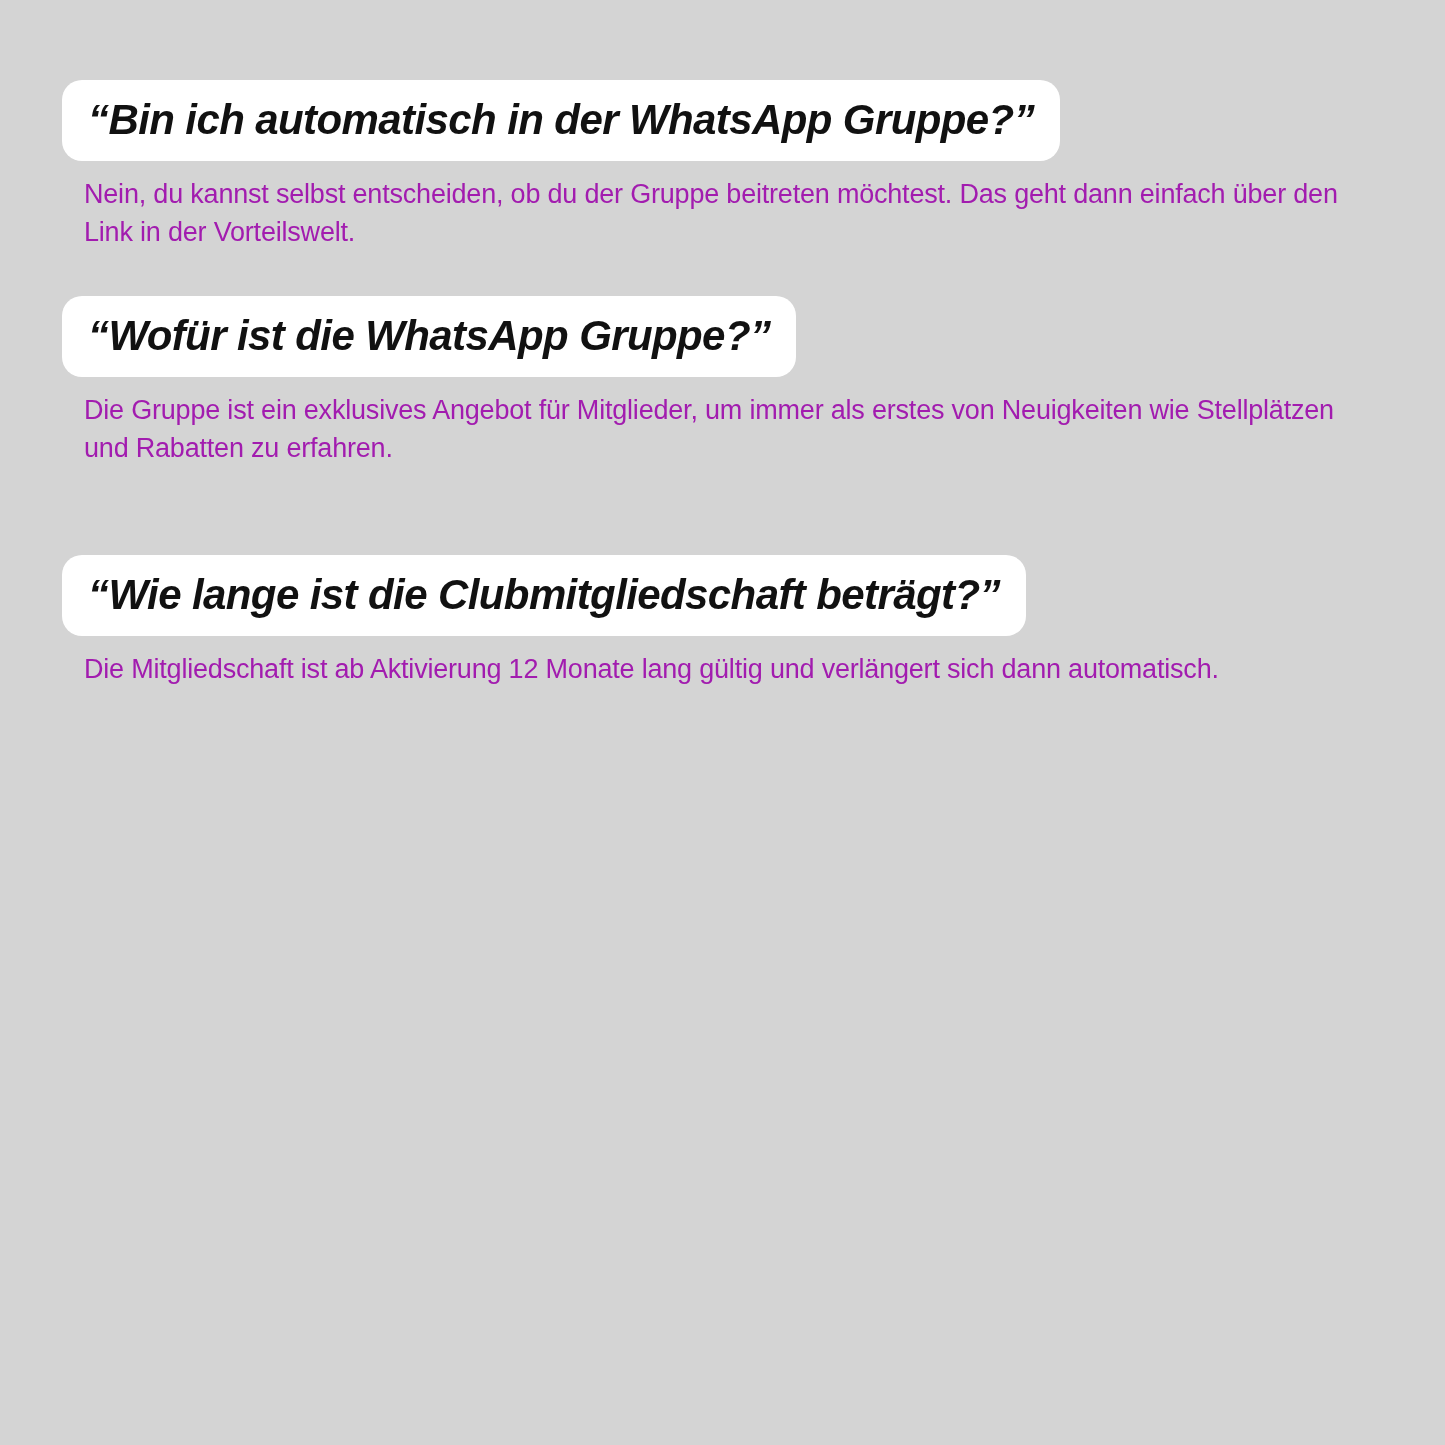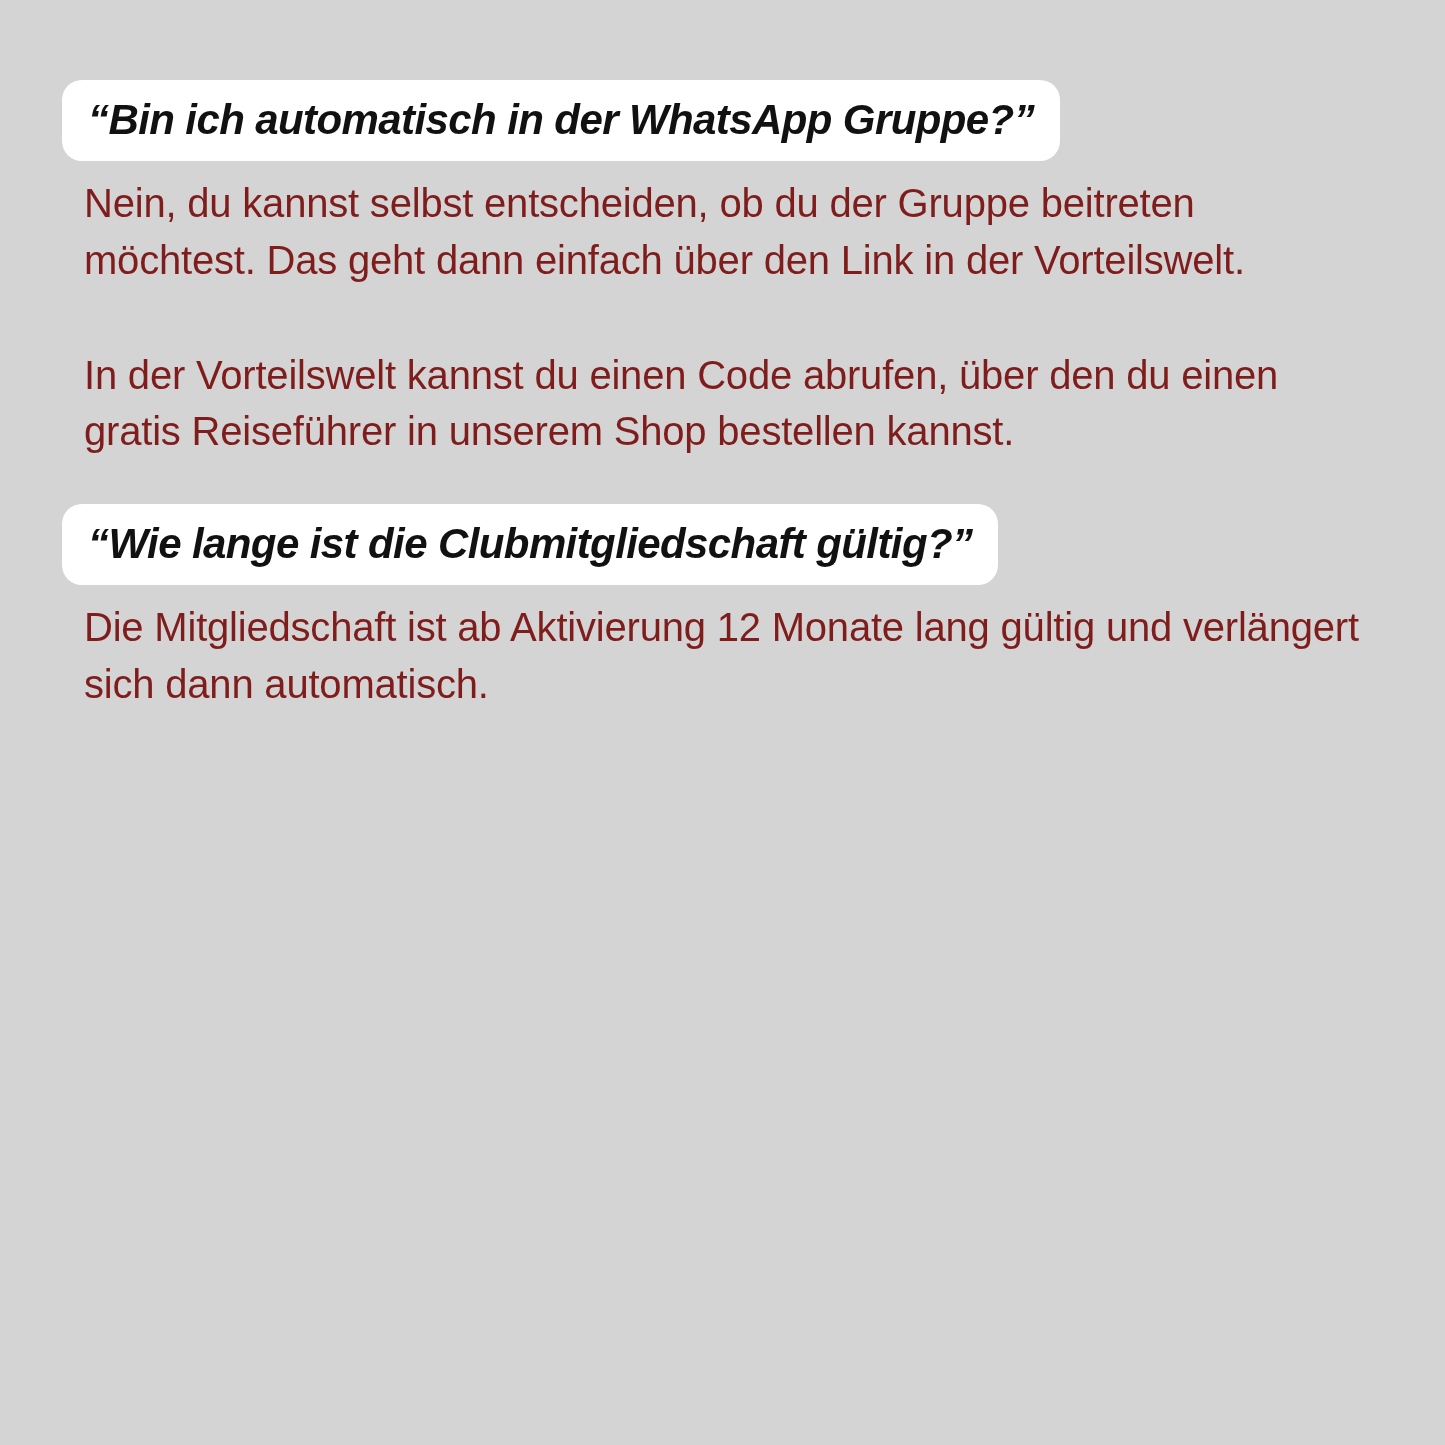--- a/index.html
+++ b/index.html
@@ -40,47 +40,52 @@
     font-size: 42px;
     line-height: 1.12;
     letter-spacing: -0.6px;
     padding: 16px 26px 18px 26px;
     border-radius: 20px;
     white-space: nowrap;
   }
   .answer {
     margin: 14px 0 0 0;
     padding: 0 22px 0 22px;
-    color: #7f1d1d;
-    font-size: 40px;
+    color: #a21caf;
+    font-size: 27px;
     line-height: 1.42;
     letter-spacing: -0.2px;
     max-width: 1290px;
   }
 </style>
 </head>
 <body>
 
 <div class="page">
 
   <div class="faq-item">
     <div class="q-wrap">
       <span class="question">“Bin ich automatisch in der WhatsApp Gruppe?”</span>
     </div>
     <p class="answer">Nein, du kannst selbst entscheiden, ob du der Gruppe beitreten möchtest. Das geht dann einfach über den Link in der Vorteilswelt.</p>
   </div>
 
+  <div class="faq-item">
+    <div class="q-wrap">
+      <span class="question">“Wofür ist die WhatsApp Gruppe?”</span>
+    </div>
+    <p class="answer">Die Gruppe ist ein exklusives Angebot für Mitglieder, um immer als erstes von Neuigkeiten wie Stellplätzen und Rabatten zu erfahren.</p>
+  </div>
 
   <div class="faq-item">
-    <p class="answer">In der Vorteilswelt kannst du einen Code abrufen, über den du einen gratis Reiseführer in unserem Shop bestellen kannst.</p>
   </div>
 
   <div class="faq-item">
     <div class="q-wrap">
-      <span class="question">“Wie lange ist die Clubmitgliedschaft gültig?”</span>
+      <span class="question">“Wie lange ist die Clubmitgliedschaft beträgt?”</span>
     </div>
     <p class="answer">Die Mitgliedschaft ist ab Aktivierung 12 Monate lang gültig und verlängert sich dann automatisch.</p>
   </div>
 
   <div class="faq-item">
   </div>
 
 </div>
 
 </body></html>

